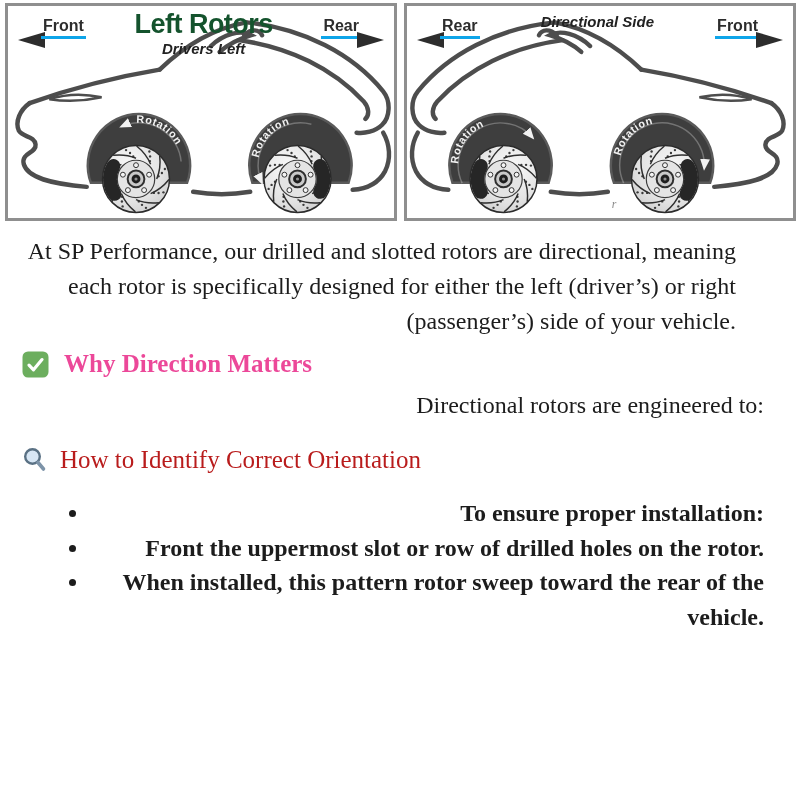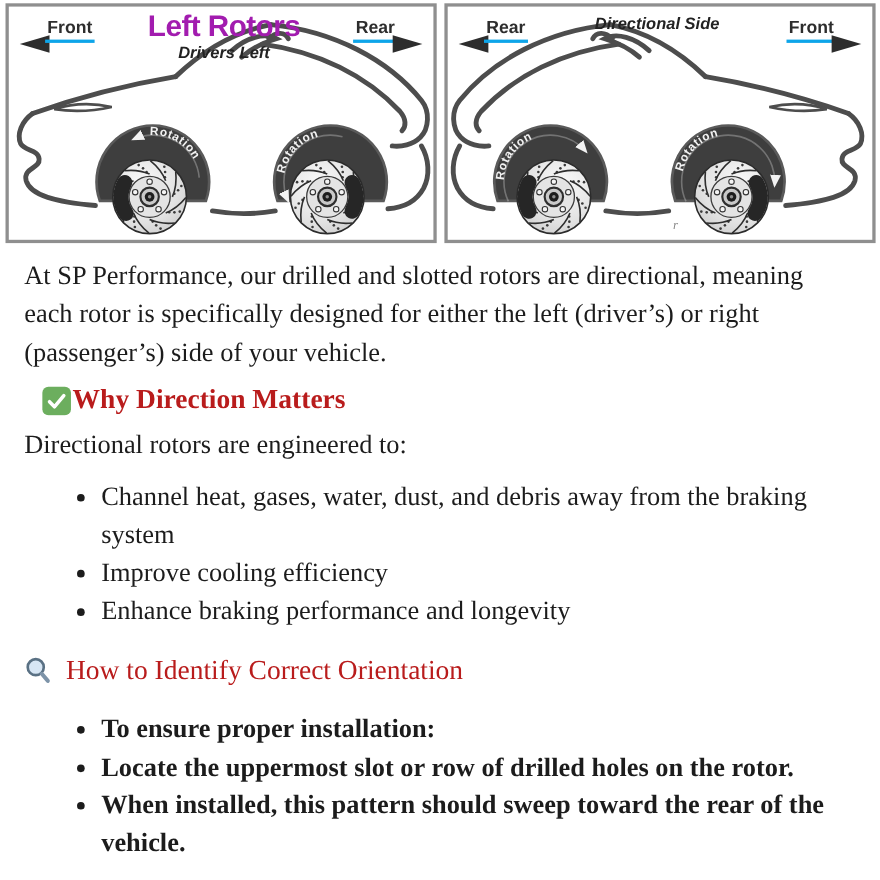--- a/index.html
+++ b/index.html
@@ -17,35 +17,35 @@
   }
   .dir{display:flex;align-items:flex-end;margin-top:7px;}
   .dir .lbl{
     font-weight:bold;font-size:16px;color:#2d2d2d;line-height:1.05;
     border-bottom:3px solid #0ea5e9;padding:0 2px 1px;
   }
   .tri{width:0;height:0;border-top:8px solid transparent;border-bottom:8px solid transparent;margin-bottom:-9px;}
   .tri-left{border-right:27px solid #2d2d2d;margin-right:-4px;}
   .tri-right{border-left:27px solid #2d2d2d;margin-left:-4px;}
   .title-block{text-align:center;line-height:1;}
-  .p-title{font-size:27px;font-weight:bold;color:#a21caf;letter-spacing:-0.5px;}
+  .p-title{font-size:27px;font-weight:bold;color:#14532d;letter-spacing:-0.5px;}
   .p-subtitle{font-size:15px;font-weight:bold;font-style:italic;color:#222;margin-top:3px;}
   .car-svg{position:absolute;inset:0;width:100%;height:100%;}
   .car-art path.bd{stroke:#4d4d4d;stroke-width:4.5;fill:none;stroke-linecap:round;}
   .car-art path.hl{stroke:#4d4d4d;stroke-width:2.5;fill:#ffffff;}
   .car-art path.cal{stroke:#262626;stroke-width:14;fill:none;stroke-linecap:round;}
   .rot-arc{fill:none;stroke:rgba(255,255,255,0.28);stroke-width:1.5;}
   .rot-t{font-family:"Liberation Sans","DejaVu Sans",sans-serif;font-size:11px;font-weight:bold;fill:#f2f2f2;letter-spacing:0.6px;}
   .artifact{font-size:12px;fill:#8a8a8a;font-style:italic;}
   
-  .content{padding:0 23px 0 22px;}
+  .content{padding:0 36px 0 22px;text-align:right;}
   .intro{font-size:24px;line-height:35px;margin:13px 0 0;max-width:714px;}
   .h-why{
-    display:flex;align-items:center;gap:1px;
-    font-size:25px;font-weight:bold;line-height:30px;margin:10px 16px 0;color:#b91c1c;
+    display:flex;align-items:center;gap:15px;
+    font-size:25px;font-weight:bold;line-height:30px;margin:10px 0 0;color:#ec4899;
   }
   .h-identify{
     display:flex;align-items:center;gap:11px;
     font-size:25px;font-weight:normal;line-height:30px;margin:22px 0 0;color:#b91c1c;
   }
   .emoji-icon{flex:0 0 auto;display:inline-flex;}
   .lead{font-size:24px;line-height:35px;margin:9px 0 0;}
   ul.blist{margin:12px 0 0;padding-left:68px;max-width:755px;}
   ul.blist2{margin:21px 0 0;font-weight:bold;}
   ul.blist li{font-size:24px;line-height:34.5px;padding-left:2px;}
@@ -329,34 +329,29 @@
       <svg width="27" height="27" viewBox="0 0 27 27">
         <rect x="0.5" y="0.5" width="26" height="26" rx="5.5" fill="#6cae5e"></rect>
         <path d="M7 14.2 L11.5 18.8 L20 8.6" fill="none" stroke="#ffffff" stroke-width="3.2" stroke-linecap="round" stroke-linejoin="round"></path>
       </svg>
     </span>
     <span>Why Direction Matters</span>
   </div>
 
   <p class="lead">Directional rotors are engineered to:</p>
 
-  <ul class="blist">
-    <li>Channel heat, gases, water, dust, and debris away from the braking system</li>
-    <li>Improve cooling efficiency</li>
-    <li>Enhance braking performance and longevity</li>
-  </ul>
 
   <div class="h-identify">
     <span class="emoji-icon">
       <svg width="27" height="27" viewBox="0 0 27 27">
         <circle cx="10.5" cy="9.5" r="7.3" fill="#d7e6f4" stroke="#5a7184" stroke-width="2.4"></circle>
         <line x1="16" y1="15.5" x2="21.5" y2="22" stroke="#7d93a8" stroke-width="3.6" stroke-linecap="round"></line>
       </svg>
     </span>
     <span>How to Identify Correct Orientation</span>
   </div>
 
   <ul class="blist blist2">
     <li>To ensure proper installation:</li>
-    <li>Locate the uppermost slot or row of drilled holes on the rotor.</li>
-    <li>When installed, this pattern should sweep toward the rear of the vehicle.</li>
+    <li>Front the uppermost slot or row of drilled holes on the rotor.</li>
+    <li>When installed, this pattern rotor sweep toward the rear of the vehicle.</li>
   </ul>
 </div>
 
 </body></html>

